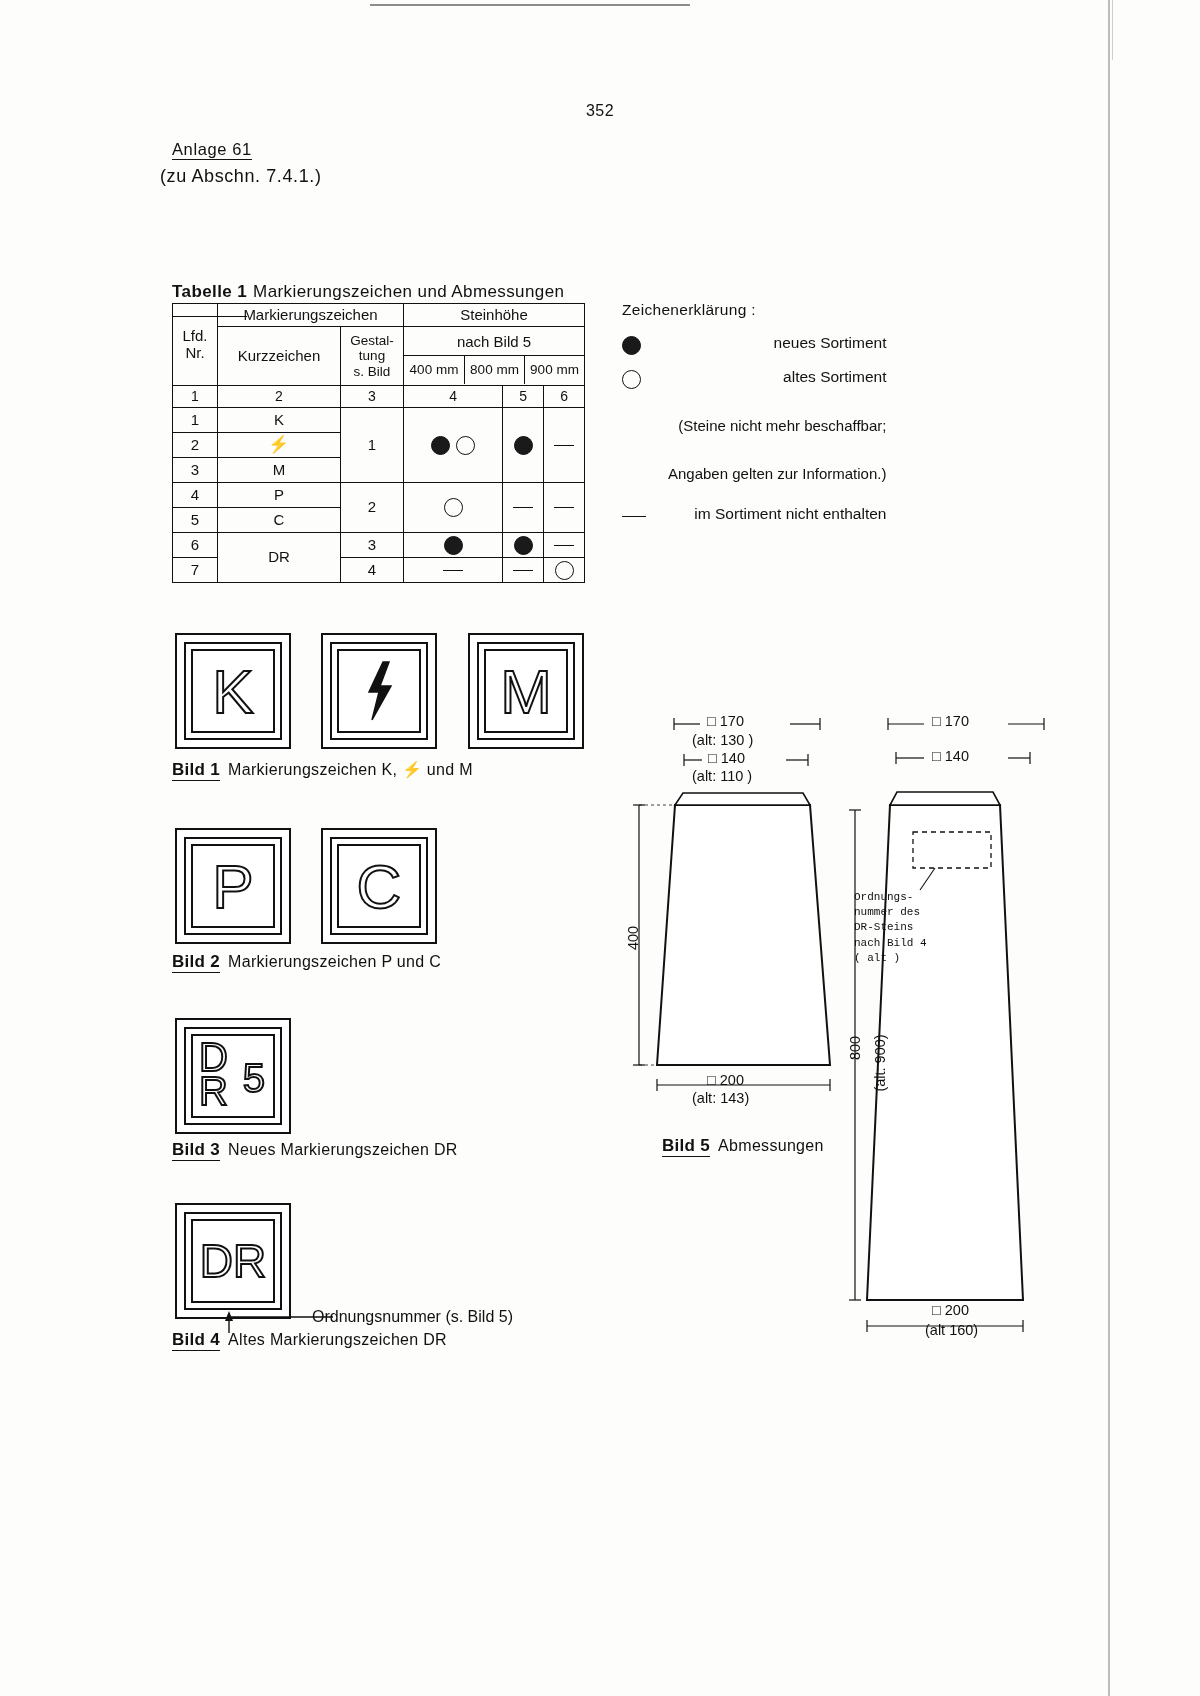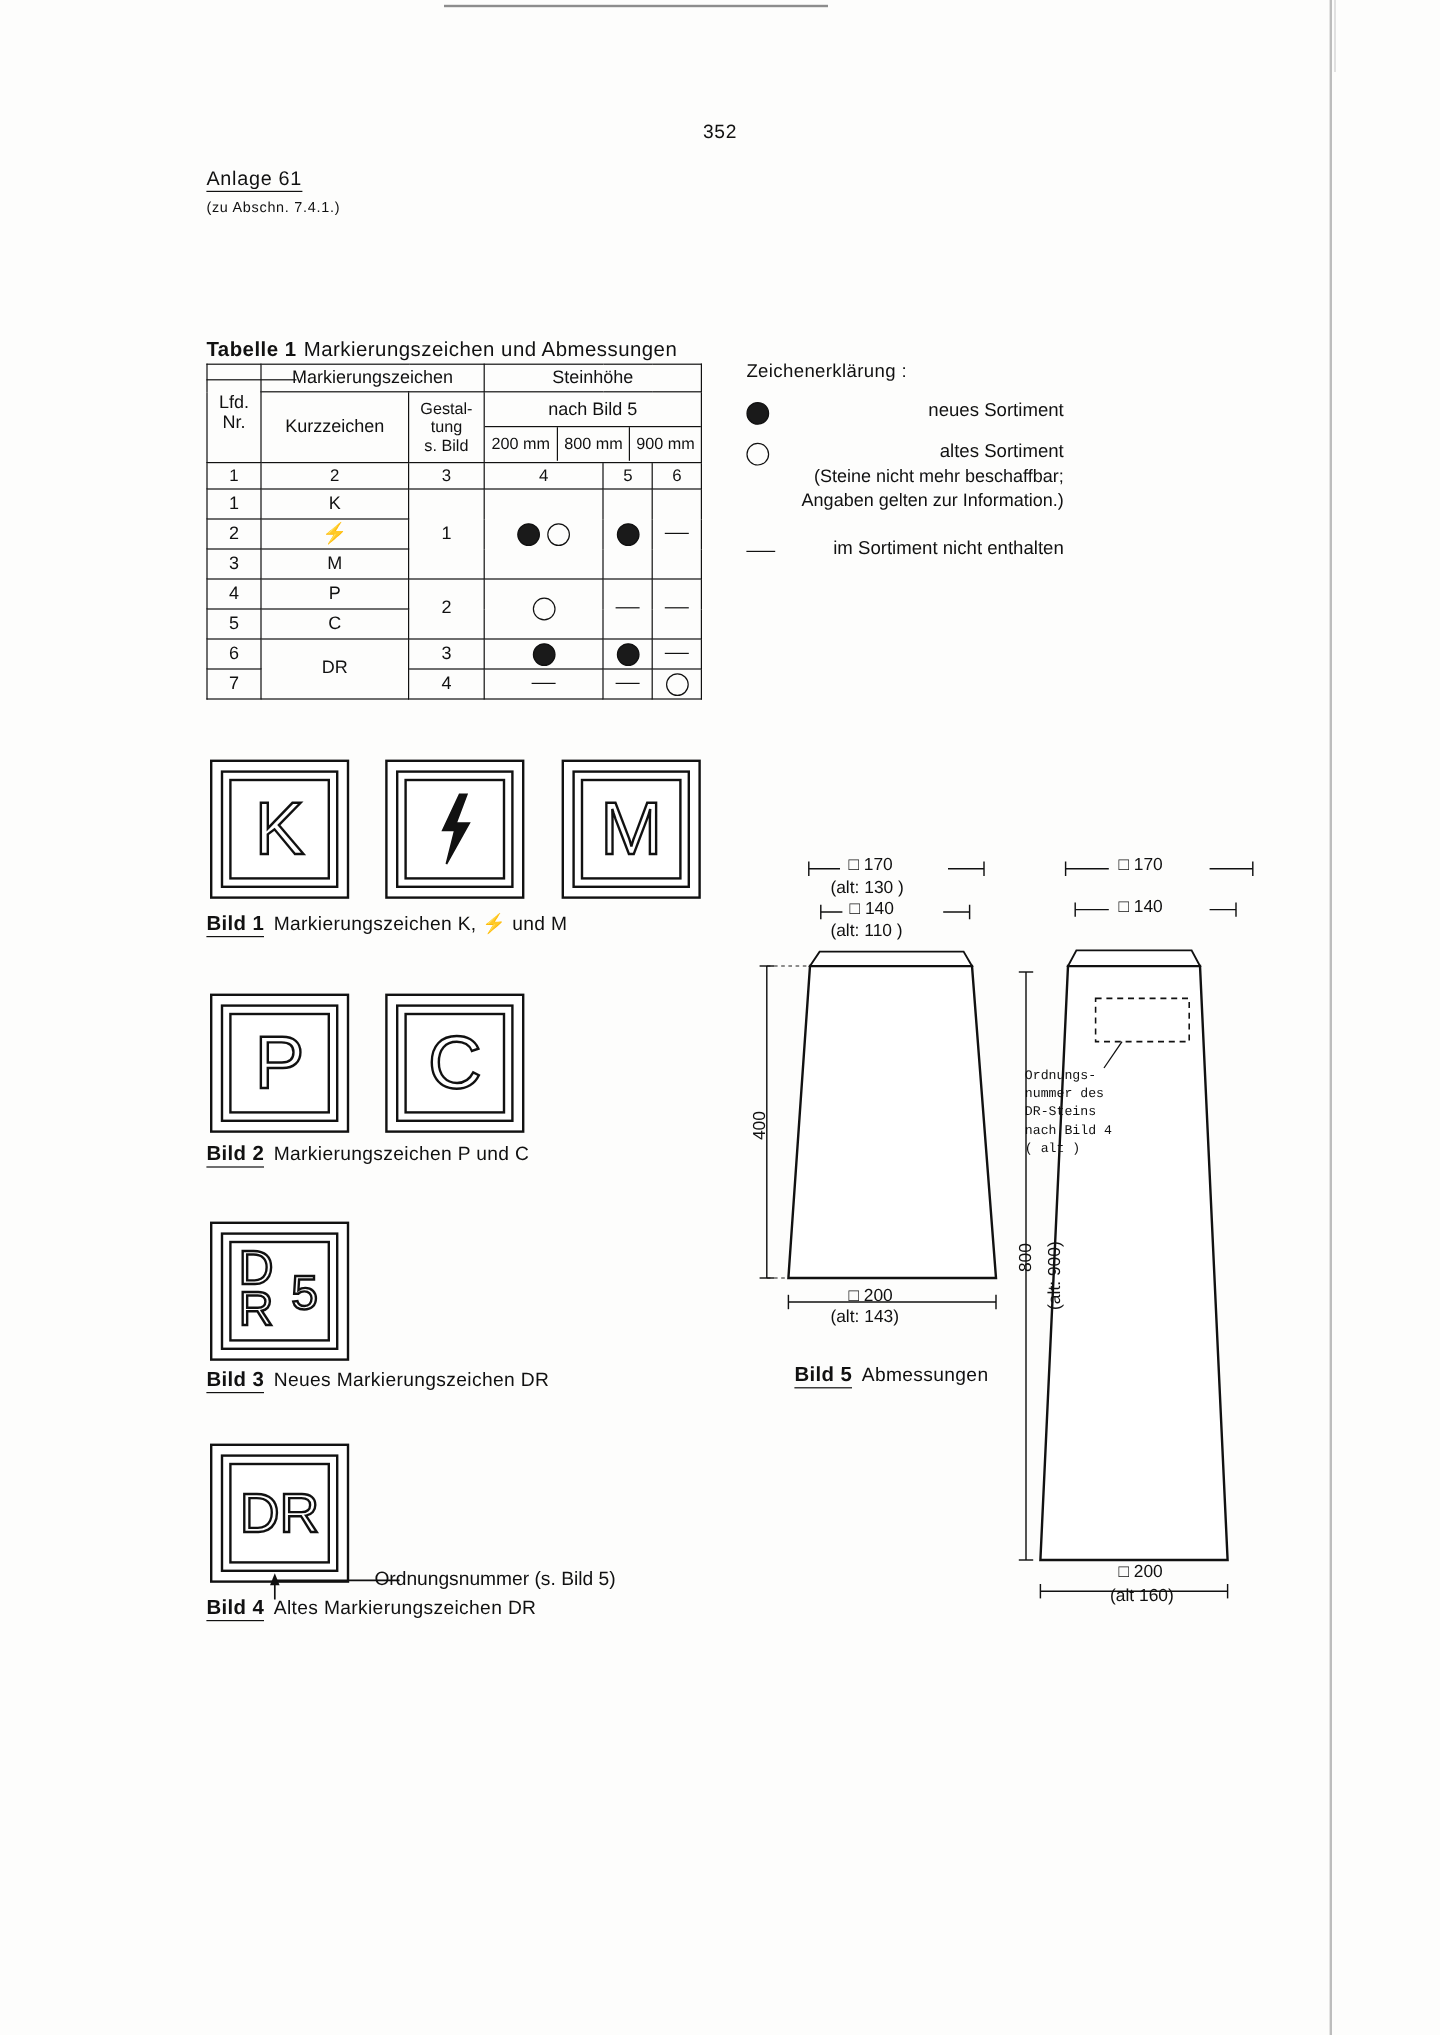--- a/index.html
+++ b/index.html
@@ -40,23 +40,23 @@
     top: 140px;
     font-size: 16.5px;
     letter-spacing: 0.6px;
   }
   .anlage .u {
     border-bottom: 1.3px solid #111;
     padding-bottom: 1px;
   }
   .anlage2 {
     position: absolute;
-    left: 172px;
+    left: 160px;
     top: 166px;
-    font-size: 12px;
+    font-size: 18px;
     letter-spacing: 0.6px;
   }
   .doc-title {
     position: absolute;
     left: 0;
     top: 213px;
     width: 1200px;
     text-align: center;
     font-size: 16.5px;
     letter-spacing: 0.8px;
@@ -142,21 +142,21 @@
     display: flex;
     align-items: flex-start;
     margin-bottom: 11px;
   }
   .legend-sym {
     width: 46px;
     flex: 0 0 46px;
     padding-top: 2px;
   }
   .legend-txt { flex: 1; text-align: right; }
-  .legend-sub { font-size: 15px; }
+  .legend-sub { font-size: 15px; margin-top: 28px; }
 
   
   .tile {
     position: absolute;
     border: 2px solid #111;
     background: #fff;
   }
   .tile .inner1 {
     position: absolute;
     inset: 7px;
@@ -258,21 +258,21 @@
     <tr>
       <td class="c-kurz" style="height:58px">Kurzzeichen</td>
       <td class="c-gest">
         <div style="font-size:13.5px">Gestal-</div>
         <div style="font-size:13.5px">tung</div>
         <div style="font-size:13.5px">s. Bild</div>
       </td>
       <td colspan="3" style="padding:0">
         <div style="border-bottom:1.2px solid #111;height:26px;line-height:26px;">nach Bild 5</div>
         <div style="display:flex;height:28px;line-height:28px;">
-          <div class="c-400" style="border-right:1.2px solid #111;font-size:13.5px">200 mm</div>
+          <div class="c-400" style="border-right:1.2px solid #111;font-size:13.5px">400 mm</div>
           <div class="c-800" style="border-right:1.2px solid #111;font-size:13.5px">800 mm</div>
           <div class="c-900" style="font-size:13.5px">900 mm</div>
         </div>
       </td>
     </tr>
     <tr class="numrow">
       <td>1</td>
       <td>2</td>
       <td>3</td>
       <td>4</td>

